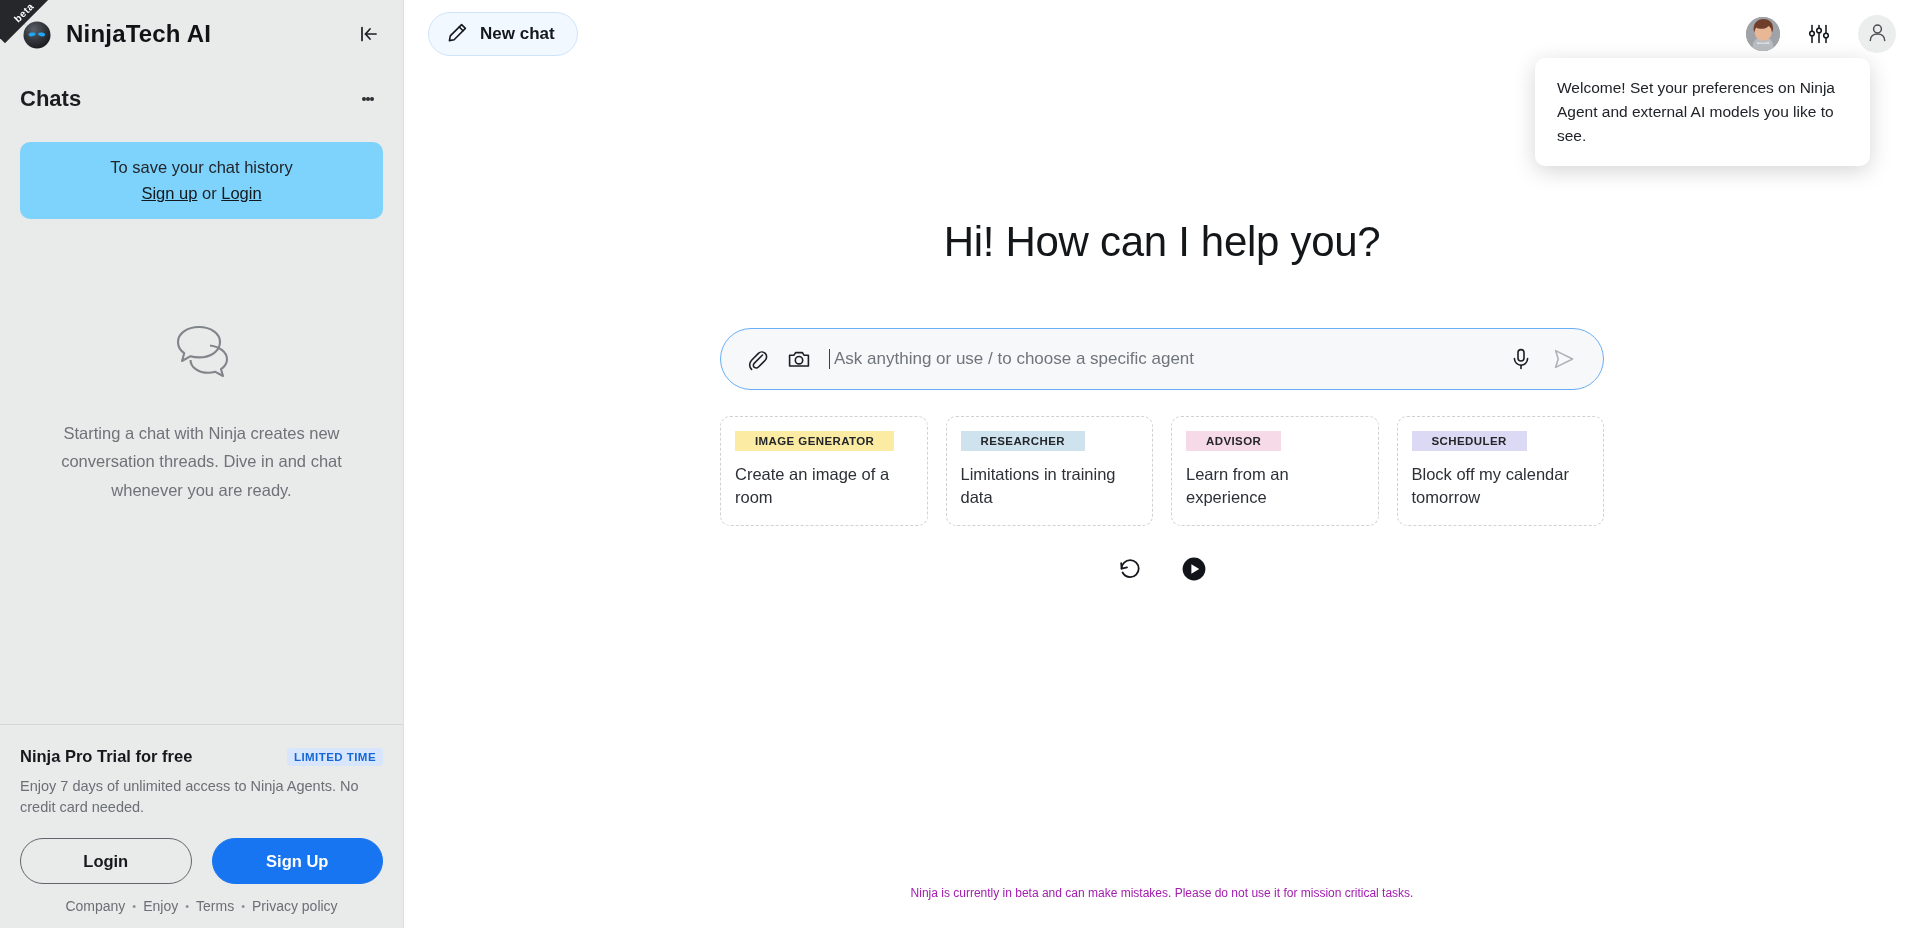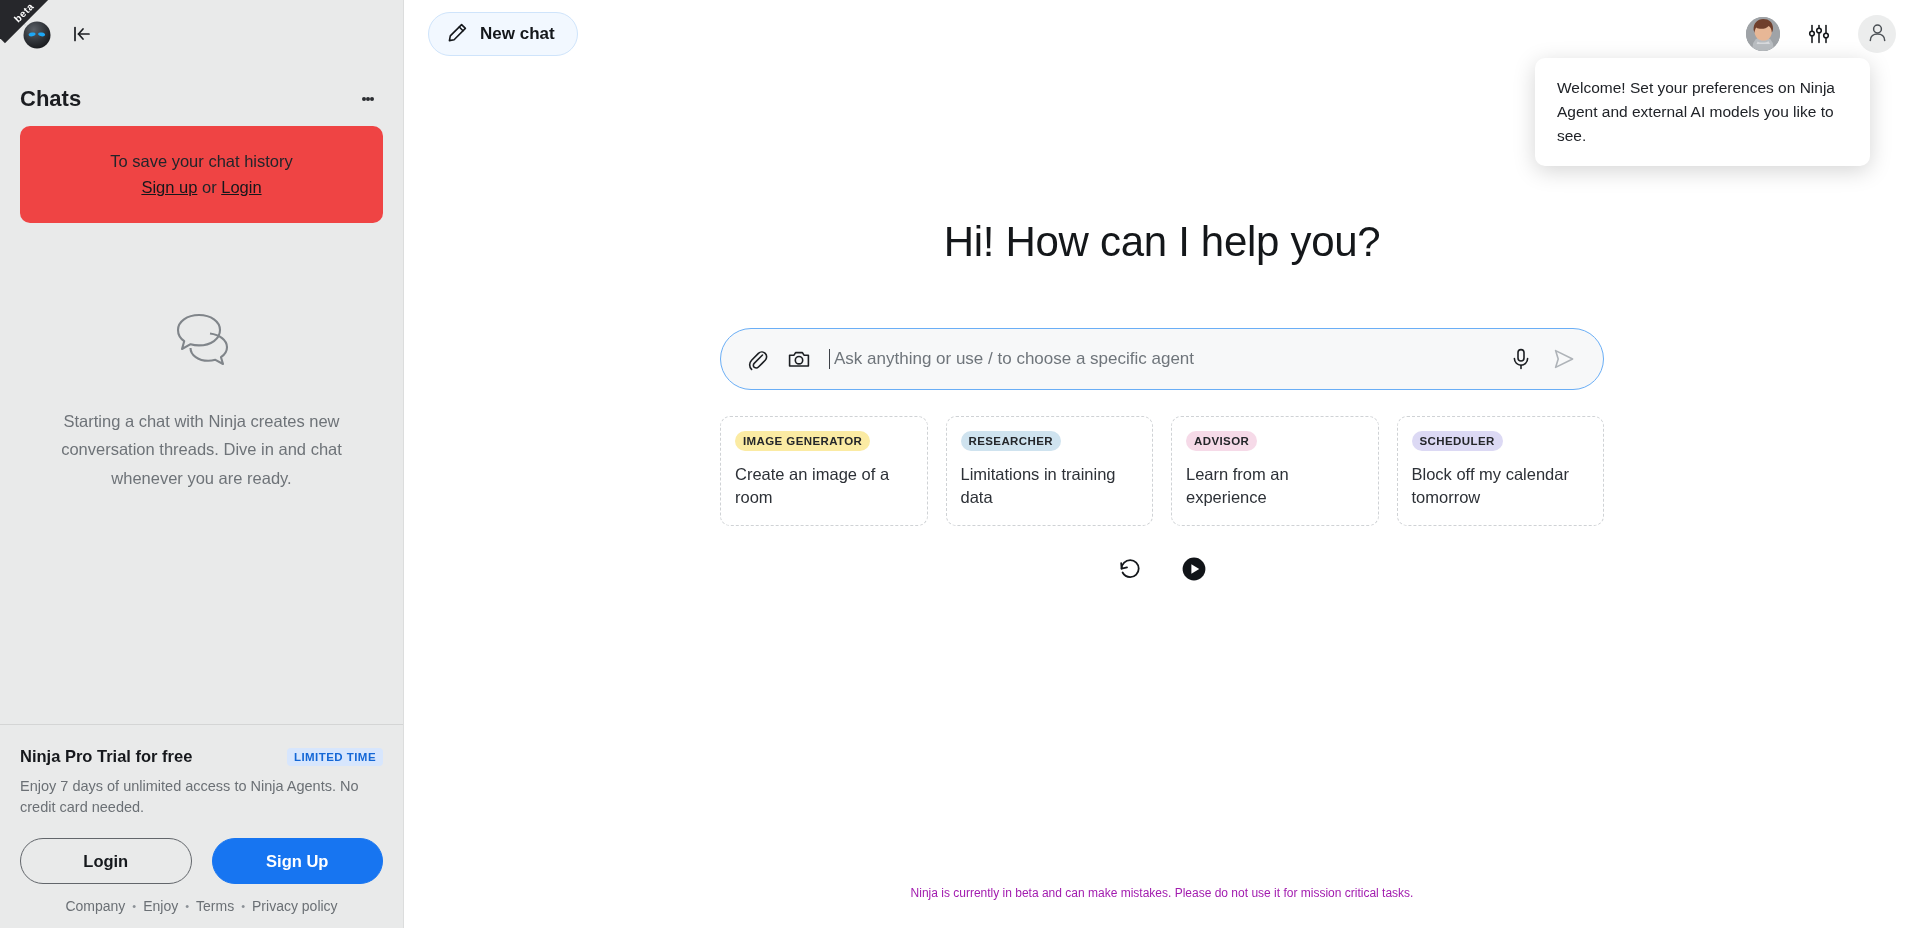--- a/index.html
+++ b/index.html
@@ -57,22 +57,22 @@
     display: flex; align-items: center; justify-content: space-between;
     padding: 18px 22px 14px 20px;
   }
   .chats-title { font-size: 22px; font-weight: 700; color: #1b1d21; }
   .kebab { width: 26px; height: 26px; display:flex; align-items:center;
            justify-content:center; cursor: pointer; }
   .kebab i { display:block; width:4px; height:4px; border-radius:50%;
              background:#2b2d31; margin:1.6px 0; }
 
   .save-box {
-    margin: 0 20px; background: #ef4444; border-radius: 10px;
-    padding: 22px 14px; text-align: center;
+    margin: 16px 20px; background: #7dd3fc; border-radius: 10px;
+    padding: 12px 14px; text-align: center;
   }
   .save-box .l1 { font-size: 16.5px; color: #22252a; line-height: 1.6; }
   .save-box .l2 { font-size: 16.5px; color: #22252a; line-height: 1.6; }
   .save-box a { color: #14171b; text-decoration: underline; cursor: pointer; }
 
   .empty-state {
     flex: 1; display: flex; flex-direction: column;
     align-items: center; padding-top: 88px;
   }
   .bubble-icon { width: 66px; height: 56px; margin-bottom: 40px; }
@@ -176,21 +176,21 @@
   .cards {
     margin-top: 26px; width: 884px; display: flex; gap: 18px;
   }
   .card {
     flex: 1; border: 1.4px dashed #cfd2d5; border-radius: 10px;
     padding: 14px 14px 16px 14px; cursor: pointer;
     min-height: 92px; background: #fff;
   }
   .card-badge {
     display: inline-block; font-size: 11.5px; font-weight: 700;
-    letter-spacing: .4px; padding: 4px 8px; border-radius: 11px;
+    letter-spacing: .4px; padding: 4px 20px; border-radius: 0;
     color: #24262a;
   }
   .card-text {
     margin-top: 12px; font-size: 16.5px; line-height: 1.4; color: #2d3137;
   }
 
   .actions {
     margin-top: 30px; display: flex; align-items: center; gap: 38px;
   }
   .action-btn { cursor: pointer; display: flex; align-items: center; }
@@ -222,20 +222,21 @@
               <stop offset="100%" stop-color="#17191c"></stop>
             </radialGradient>
           </defs>
           <path d="M8 9 C5 5, 4 4, 2.5 3.5 C5 5.5, 5.5 7, 7 10 Z" fill="#c9ccd0" opacity=".85"></path>
           <path d="M9 7 C6.5 4.5, 6 4, 4.5 3 C7 5, 7.5 6, 9.5 8.5 Z" fill="#dee1e4" opacity=".7"></path>
           <circle cx="19" cy="19" r="13.5" fill="url(#ninjaG)"></circle>
           <ellipse cx="14.1" cy="18.4" rx="3.5" ry="1.9" fill="#1ea8f5" transform="rotate(-9 14.1 18.4)"></ellipse>
           <ellipse cx="23.6" cy="18.4" rx="3.5" ry="1.9" fill="#1ea8f5" transform="rotate(9 23.6 18.4)"></ellipse>
         </svg>
       </div>
+      <div class="brand-name">NinjaTech AI</div>
       <div class="collapse-btn">
         <svg width="22" height="22" viewBox="0 0 22 22" fill="none" stroke="#1b1d21" stroke-width="1.7" stroke-linecap="round" stroke-linejoin="round">
           <line x1="5" y1="4.5" x2="5" y2="17.5"></line>
           <line x1="19" y1="11" x2="8.5" y2="11"></line>
           <polyline points="13,6 8.5,11 13,16"></polyline>
         </svg>
       </div>
     </div>
 
     <div class="chats-row">

